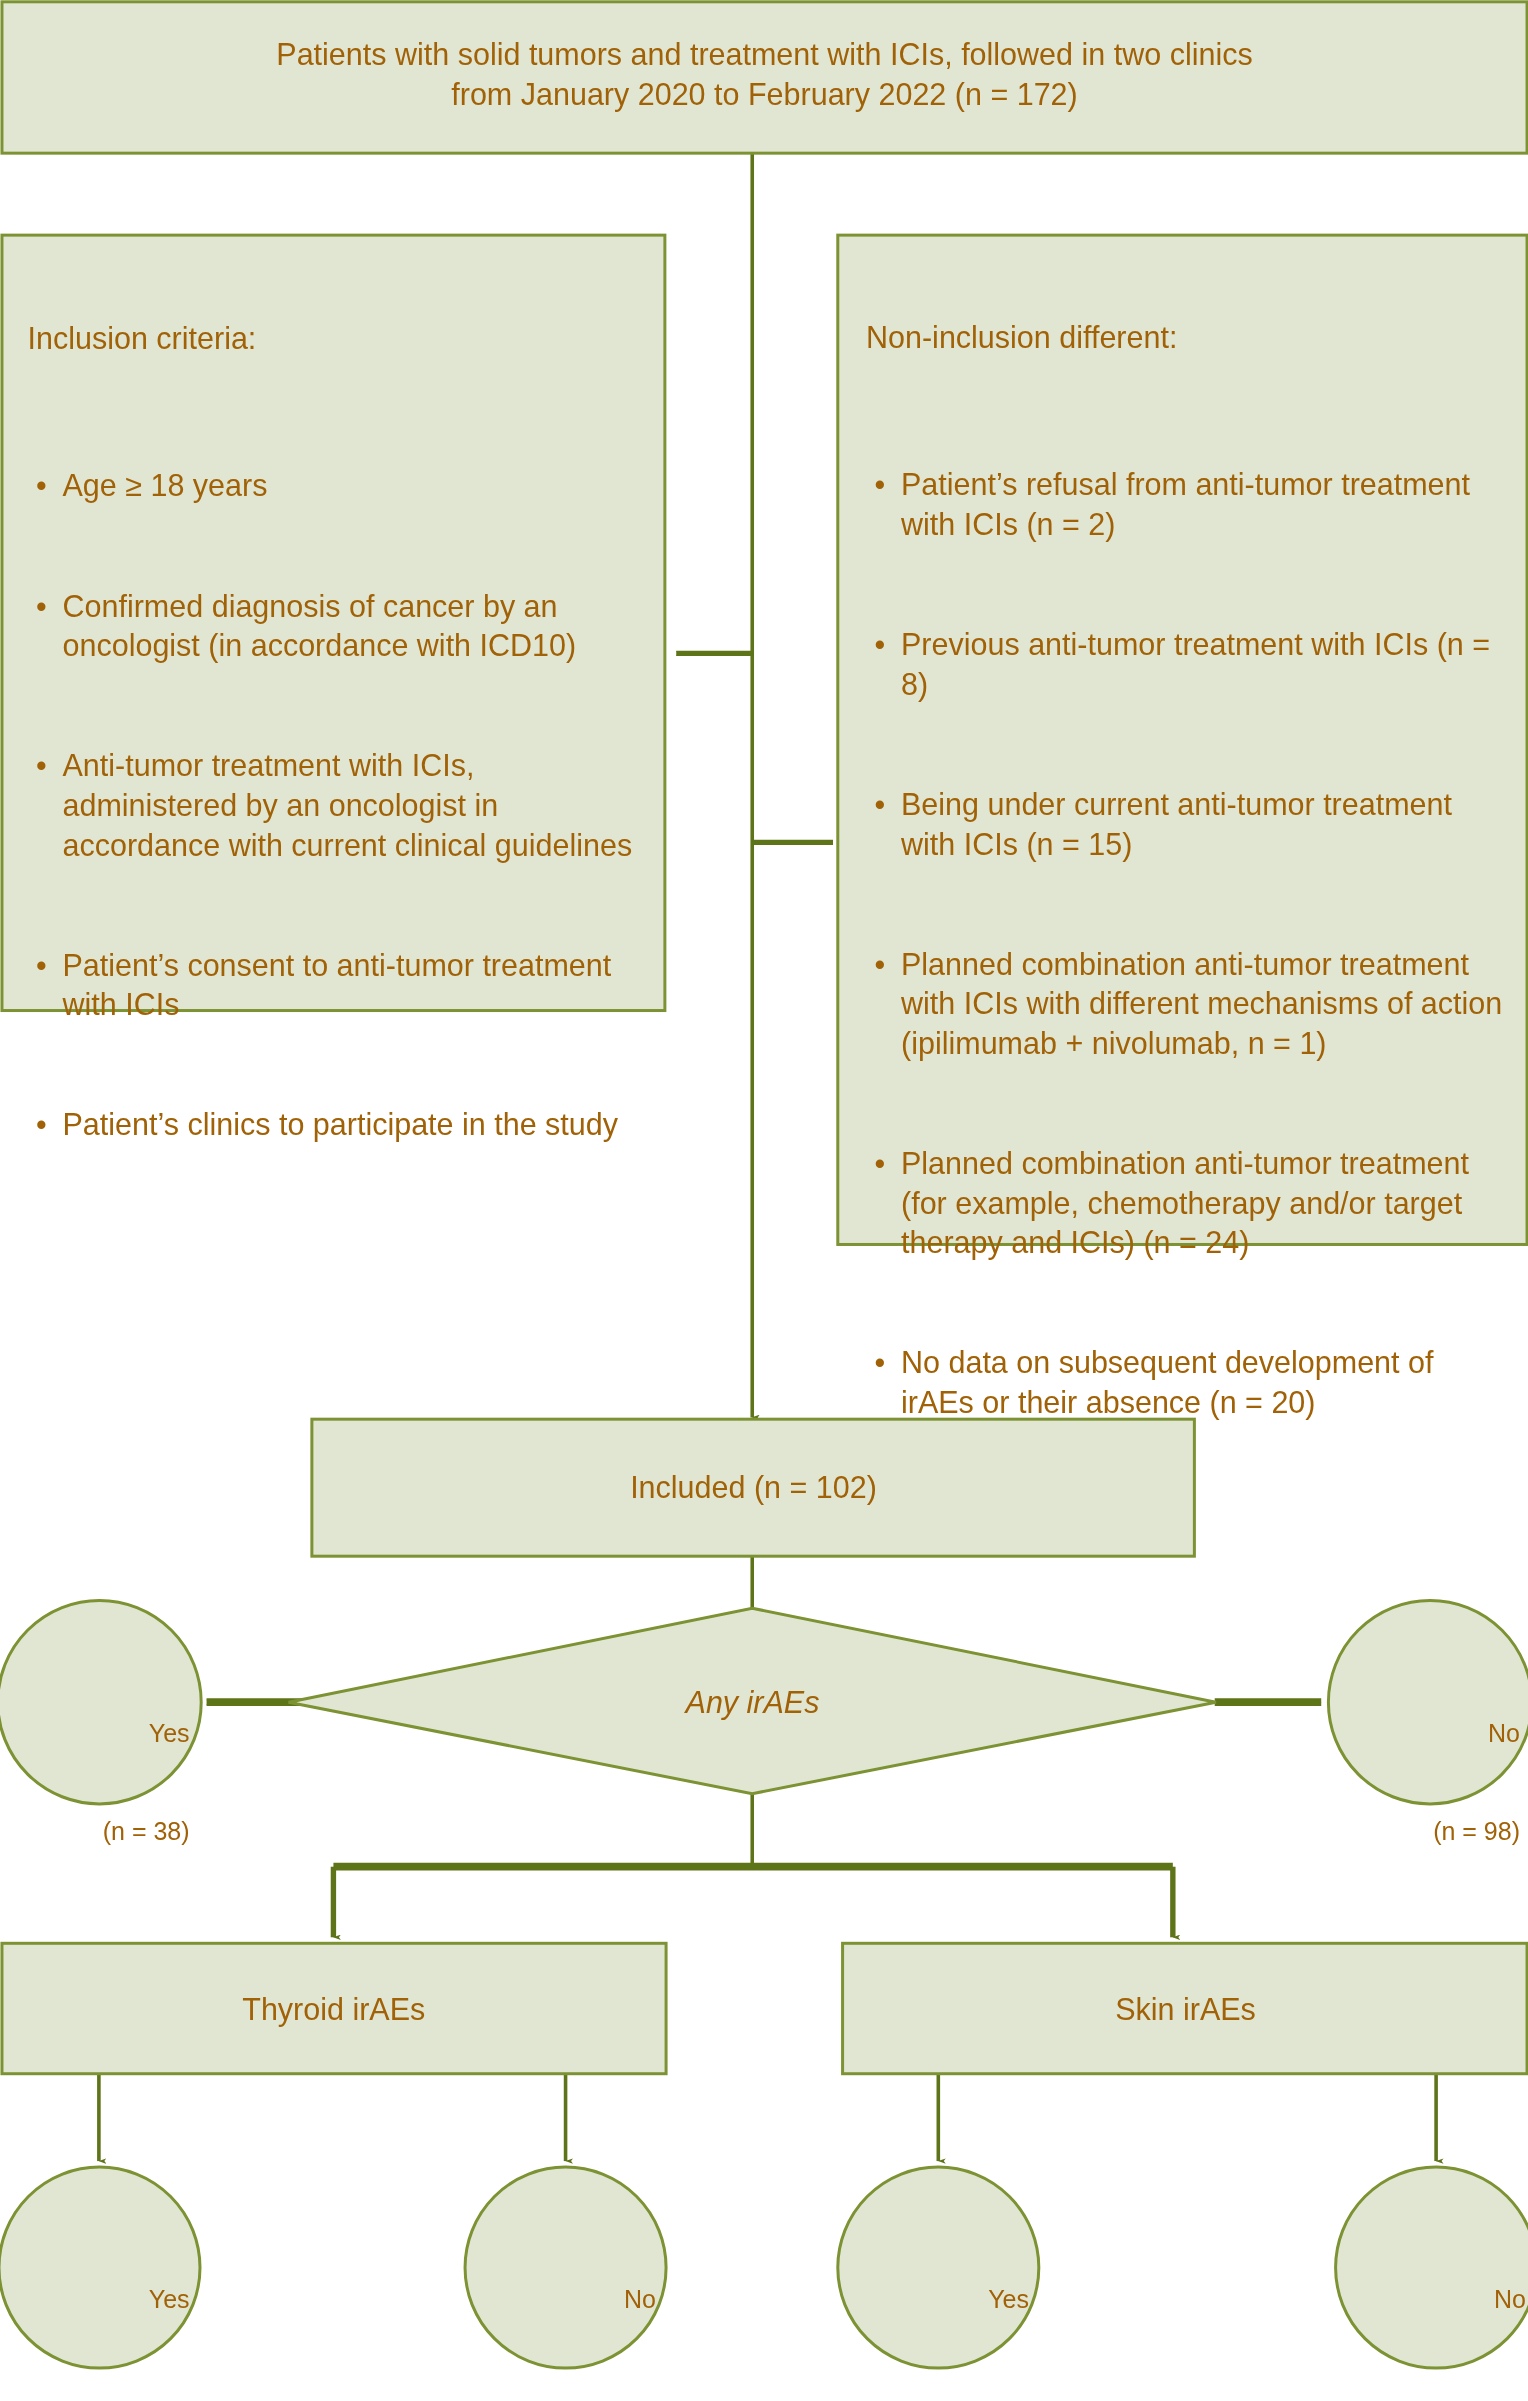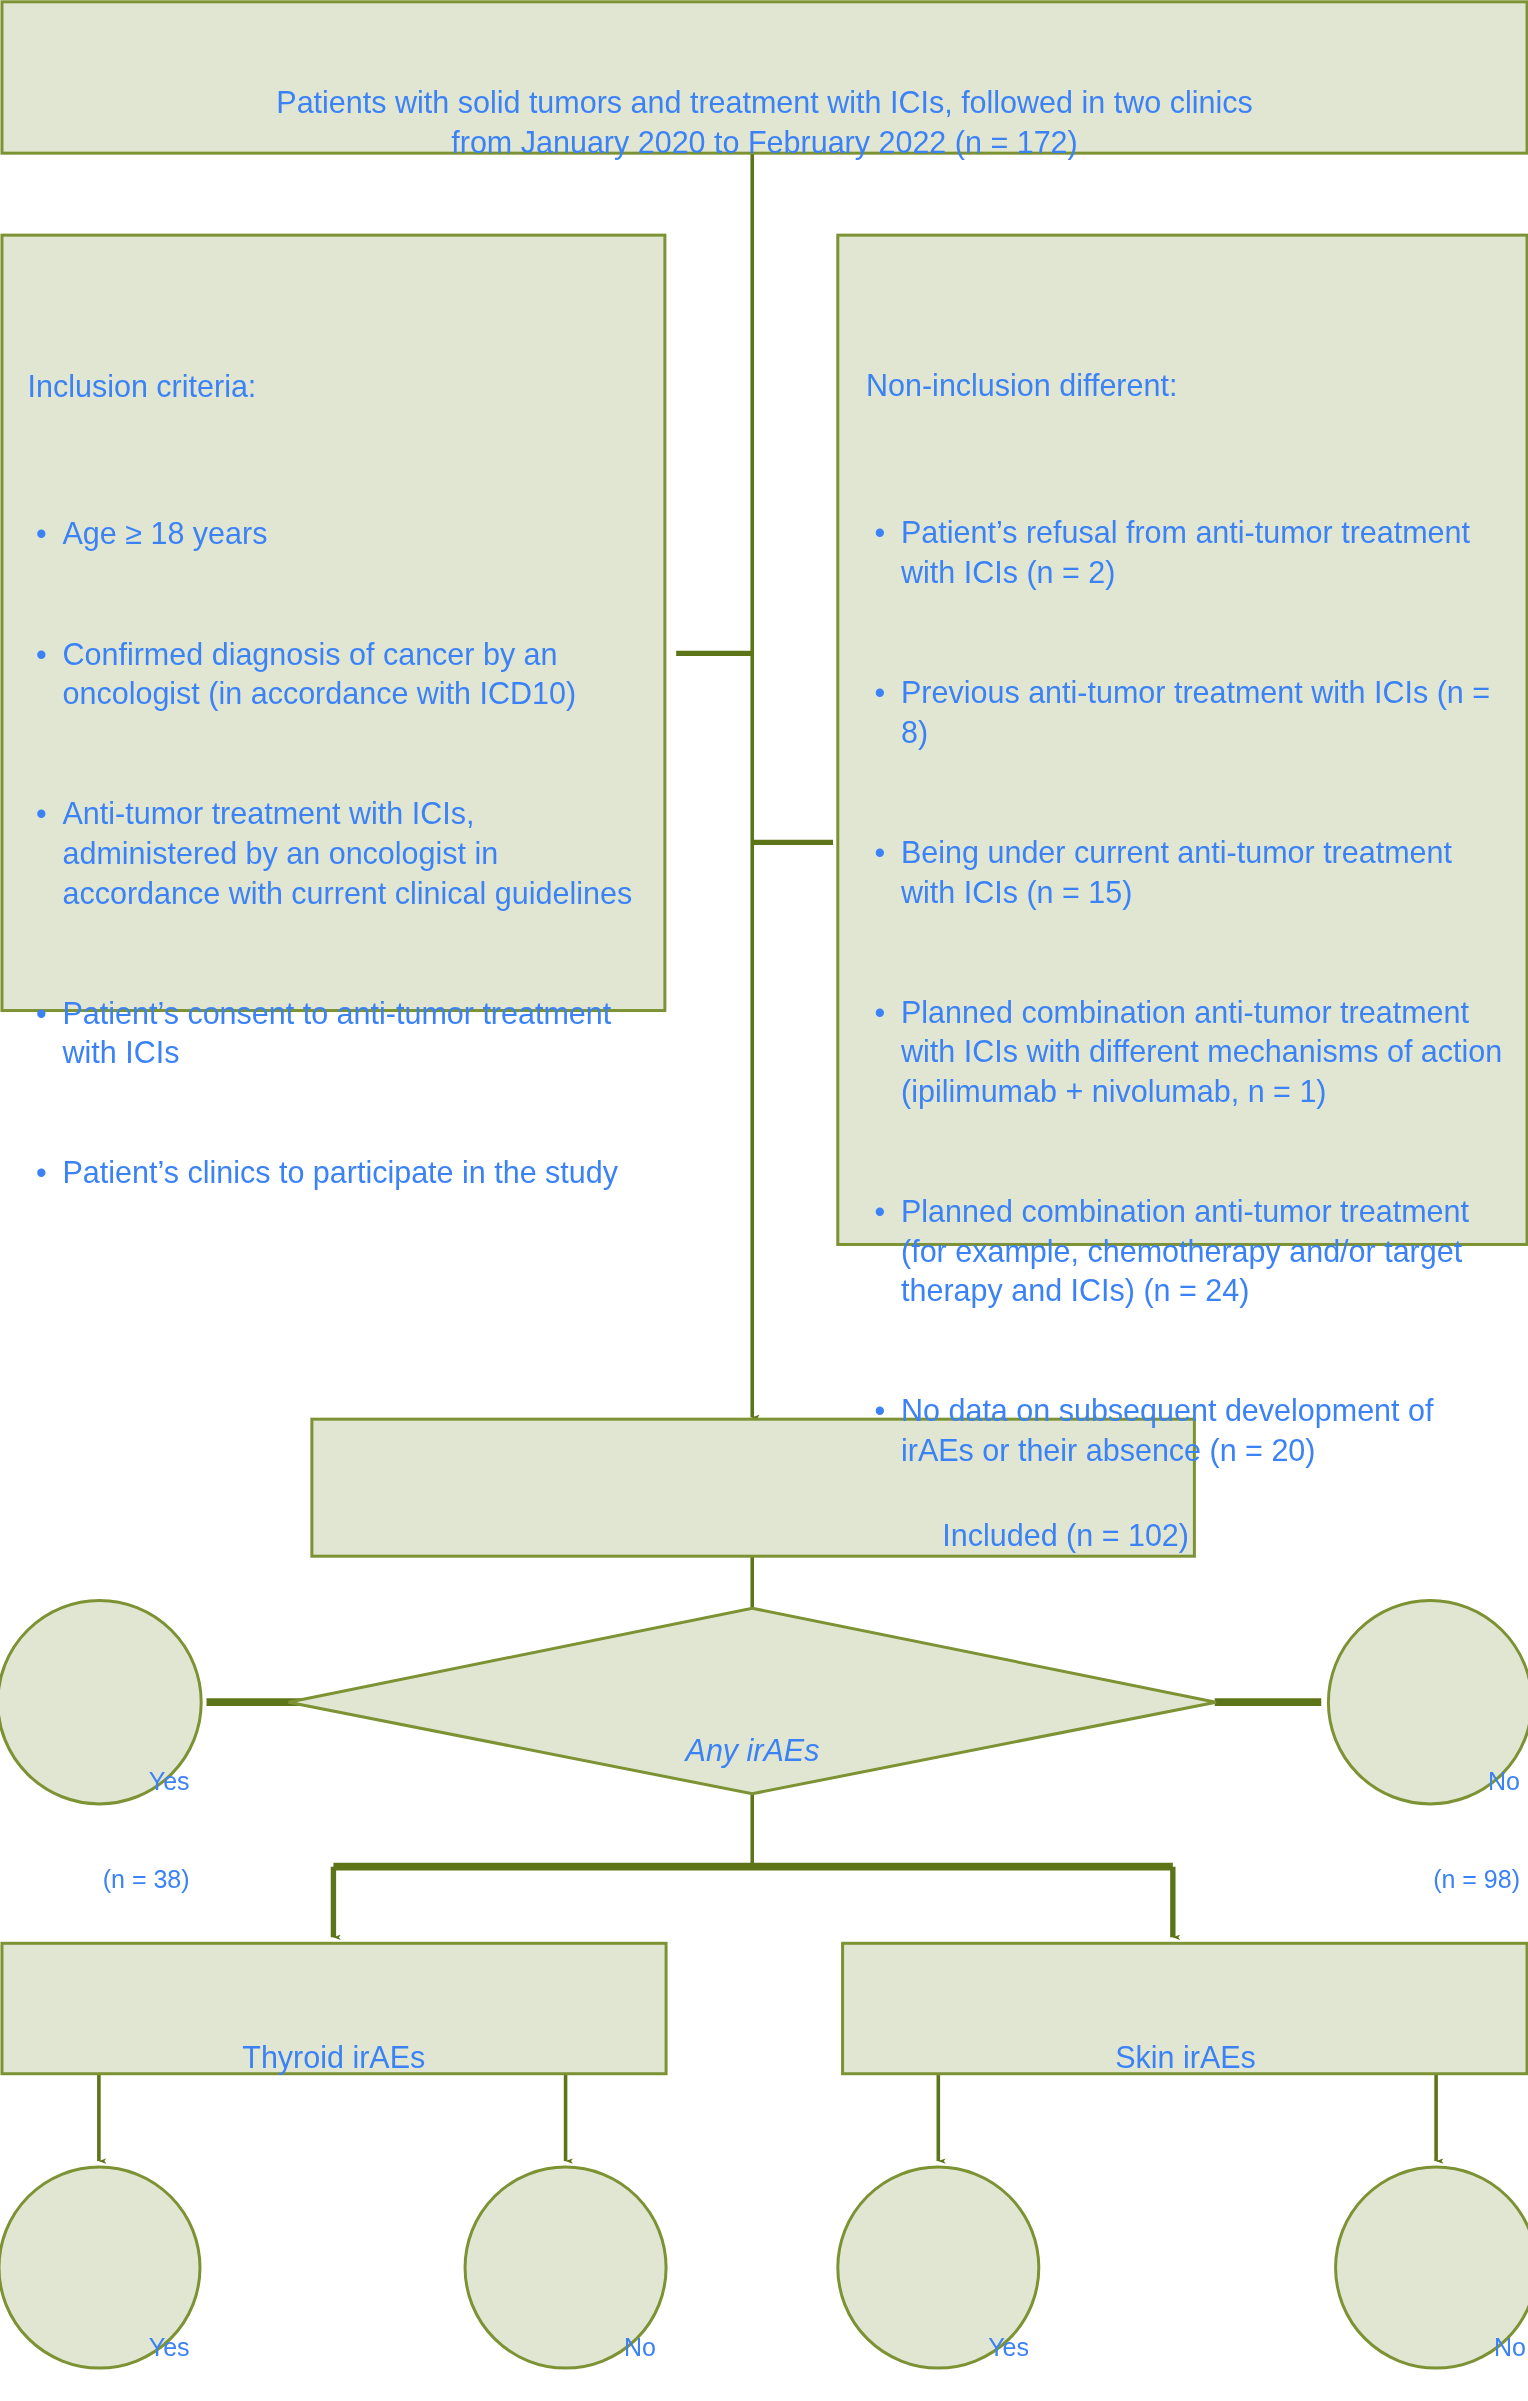--- a/index.html
+++ b/index.html
@@ -19,26 +19,25 @@
   }
   #flow-svg {
     position: absolute;
     left: 0;
     top: 0;
     width: 1529px;
     height: 2401px;
   }
   .node-text {
     position: absolute;
-    color: #3b82f6;
+    color: #a16207;
     font-family: "Liberation Sans", sans-serif;
     line-height: 1.30;
     white-space: pre-wrap;
     pointer-events: none;
-    margin-top: 48px;
   }
   .t-center {
     text-align: center;
   }
   .box-title {
     font-size: 30.5px;
   }
   .crit-head {
     font-size: 30.5px;
     display: block;
@@ -157,21 +156,21 @@
     <ul class="crit-list">
       <li><span class="bullet">•</span><span>Patient’s refusal from anti-tumor treatment with ICIs (n = 2)</span></li>
       <li><span class="bullet">•</span><span>Previous anti-tumor treatment with ICIs (n = 8)</span></li>
       <li><span class="bullet">•</span><span>Being under current anti-tumor treatment with ICIs (n = 15)</span></li>
       <li><span class="bullet">•</span><span>Planned combination anti-tumor treatment with ICIs with different mechanisms of action (ipilimumab + nivolumab, n = 1)</span></li>
       <li><span class="bullet">•</span><span>Planned combination anti-tumor treatment (for example, chemotherapy and/or target therapy and ICIs) (n = 24)</span></li>
       <li><span class="bullet">•</span><span>No data on subsequent development of irAEs or their absence (n = 20)</span></li>
     </ul>
   </div>
 
-  <div class="node-text t-center box-title" style="left:318px; top:1468px; width:871px;text-align:right;">Included (n = 102)</div>
+  <div class="node-text t-center box-title" style="left:318px; top:1468px; width:871px;">Included (n = 102)</div>
 
   <div class="node-text t-center shape-label" style="left:573px; top:1683px; width:359px;">Any irAEs</div>
 
   <div class="node-text t-center circle-label" style="left:9.6px; top:1652px; width:180px;">
     <div>Yes</div>
     <div>(n = 38)</div>
   </div>
 
   <div class="node-text t-center circle-label" style="left:1340px; top:1652px; width:180px;">
     <div>No</div>

